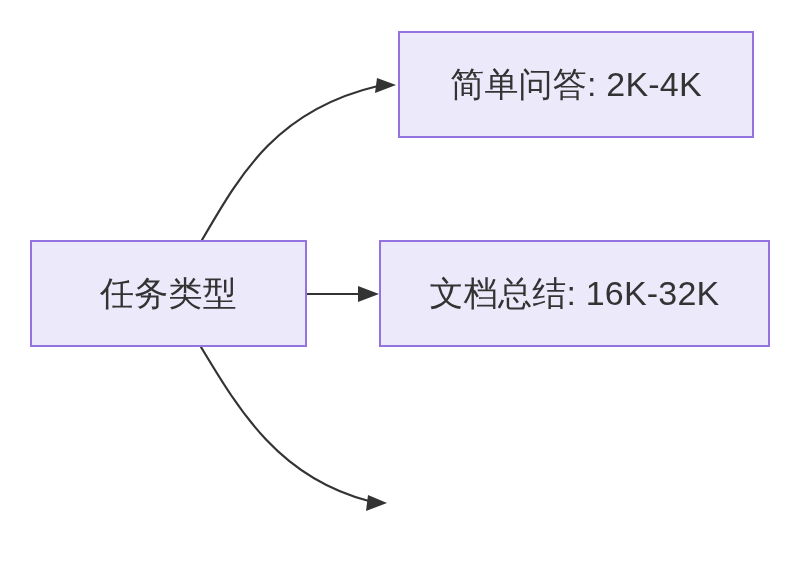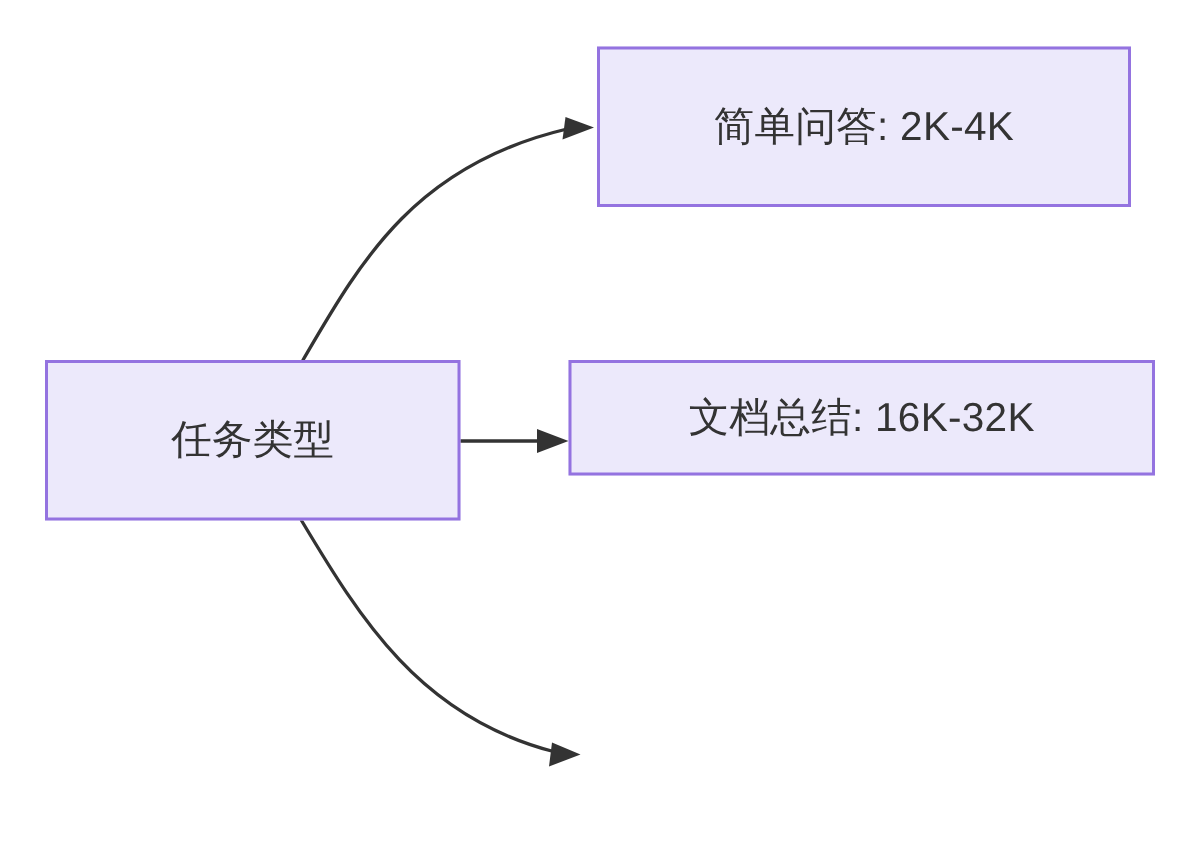--- a/index.html
+++ b/index.html
@@ -32,31 +32,31 @@
     background: #ece9fb;
     border: 2px solid #9473e0;
     border-radius: 0px;
     display: flex;
     align-items: center;
     justify-content: center;
     z-index: 2;
   }
   .flow-node-label {
     font-family: "Liberation Sans", "DejaVu Sans", sans-serif;
-    font-size: 27px;
+    font-size: 34px;
     font-weight: 400;
     color: #333333;
     line-height: 1.2;
     white-space: nowrap;
     letter-spacing: 0.2px;
   }
   
   #node-root     { left: 30px;  top: 240px; width: 277px; height: 107px; }
   #node-simple   { left: 398px; top: 31px;  width: 356px; height: 107px; }
-  #node-summary  { left: 379px; top: 240px; width: 391px; height: 77px; }
+  #node-summary  { left: 379px; top: 240px; width: 391px; height: 107px; }
   #node-multidoc { left: 389px; top: 447px; width: 373px; height: 107px; }
 
   .edge-path {
     fill: none;
     stroke: #333333;
     stroke-width: 2.2;
     stroke-linecap: round;
   }
   .edge-arrowhead {
     fill: #333333;

